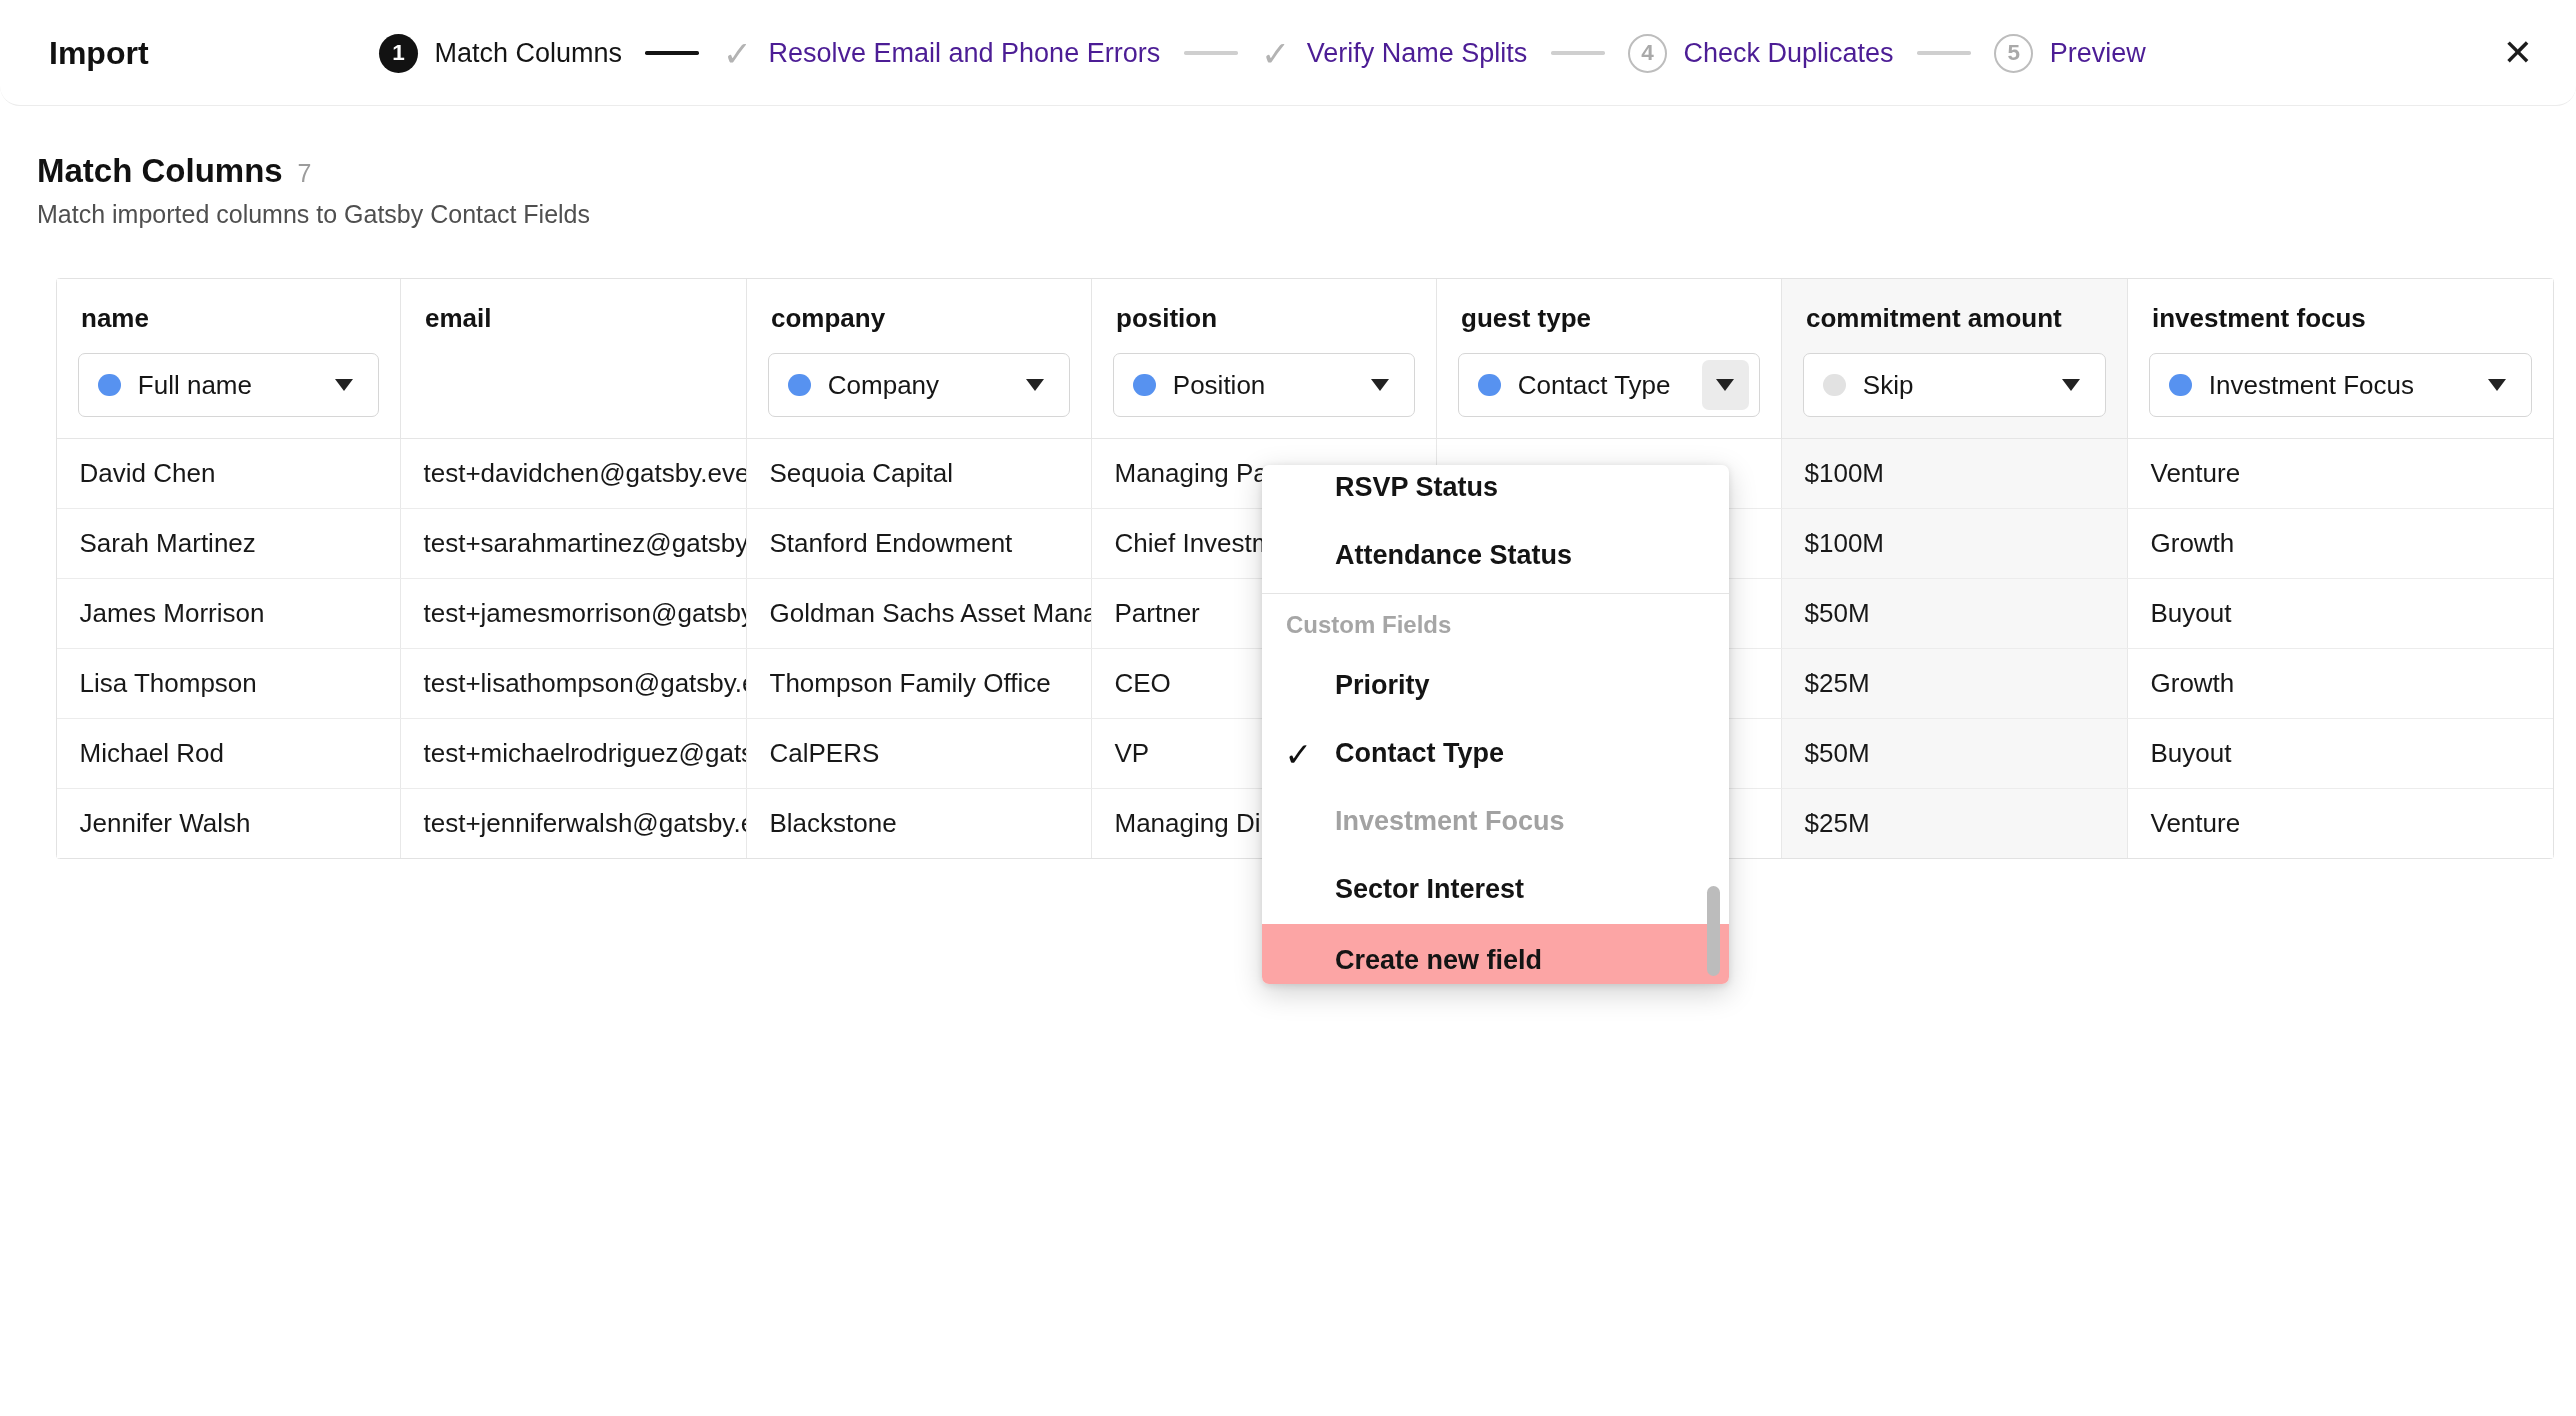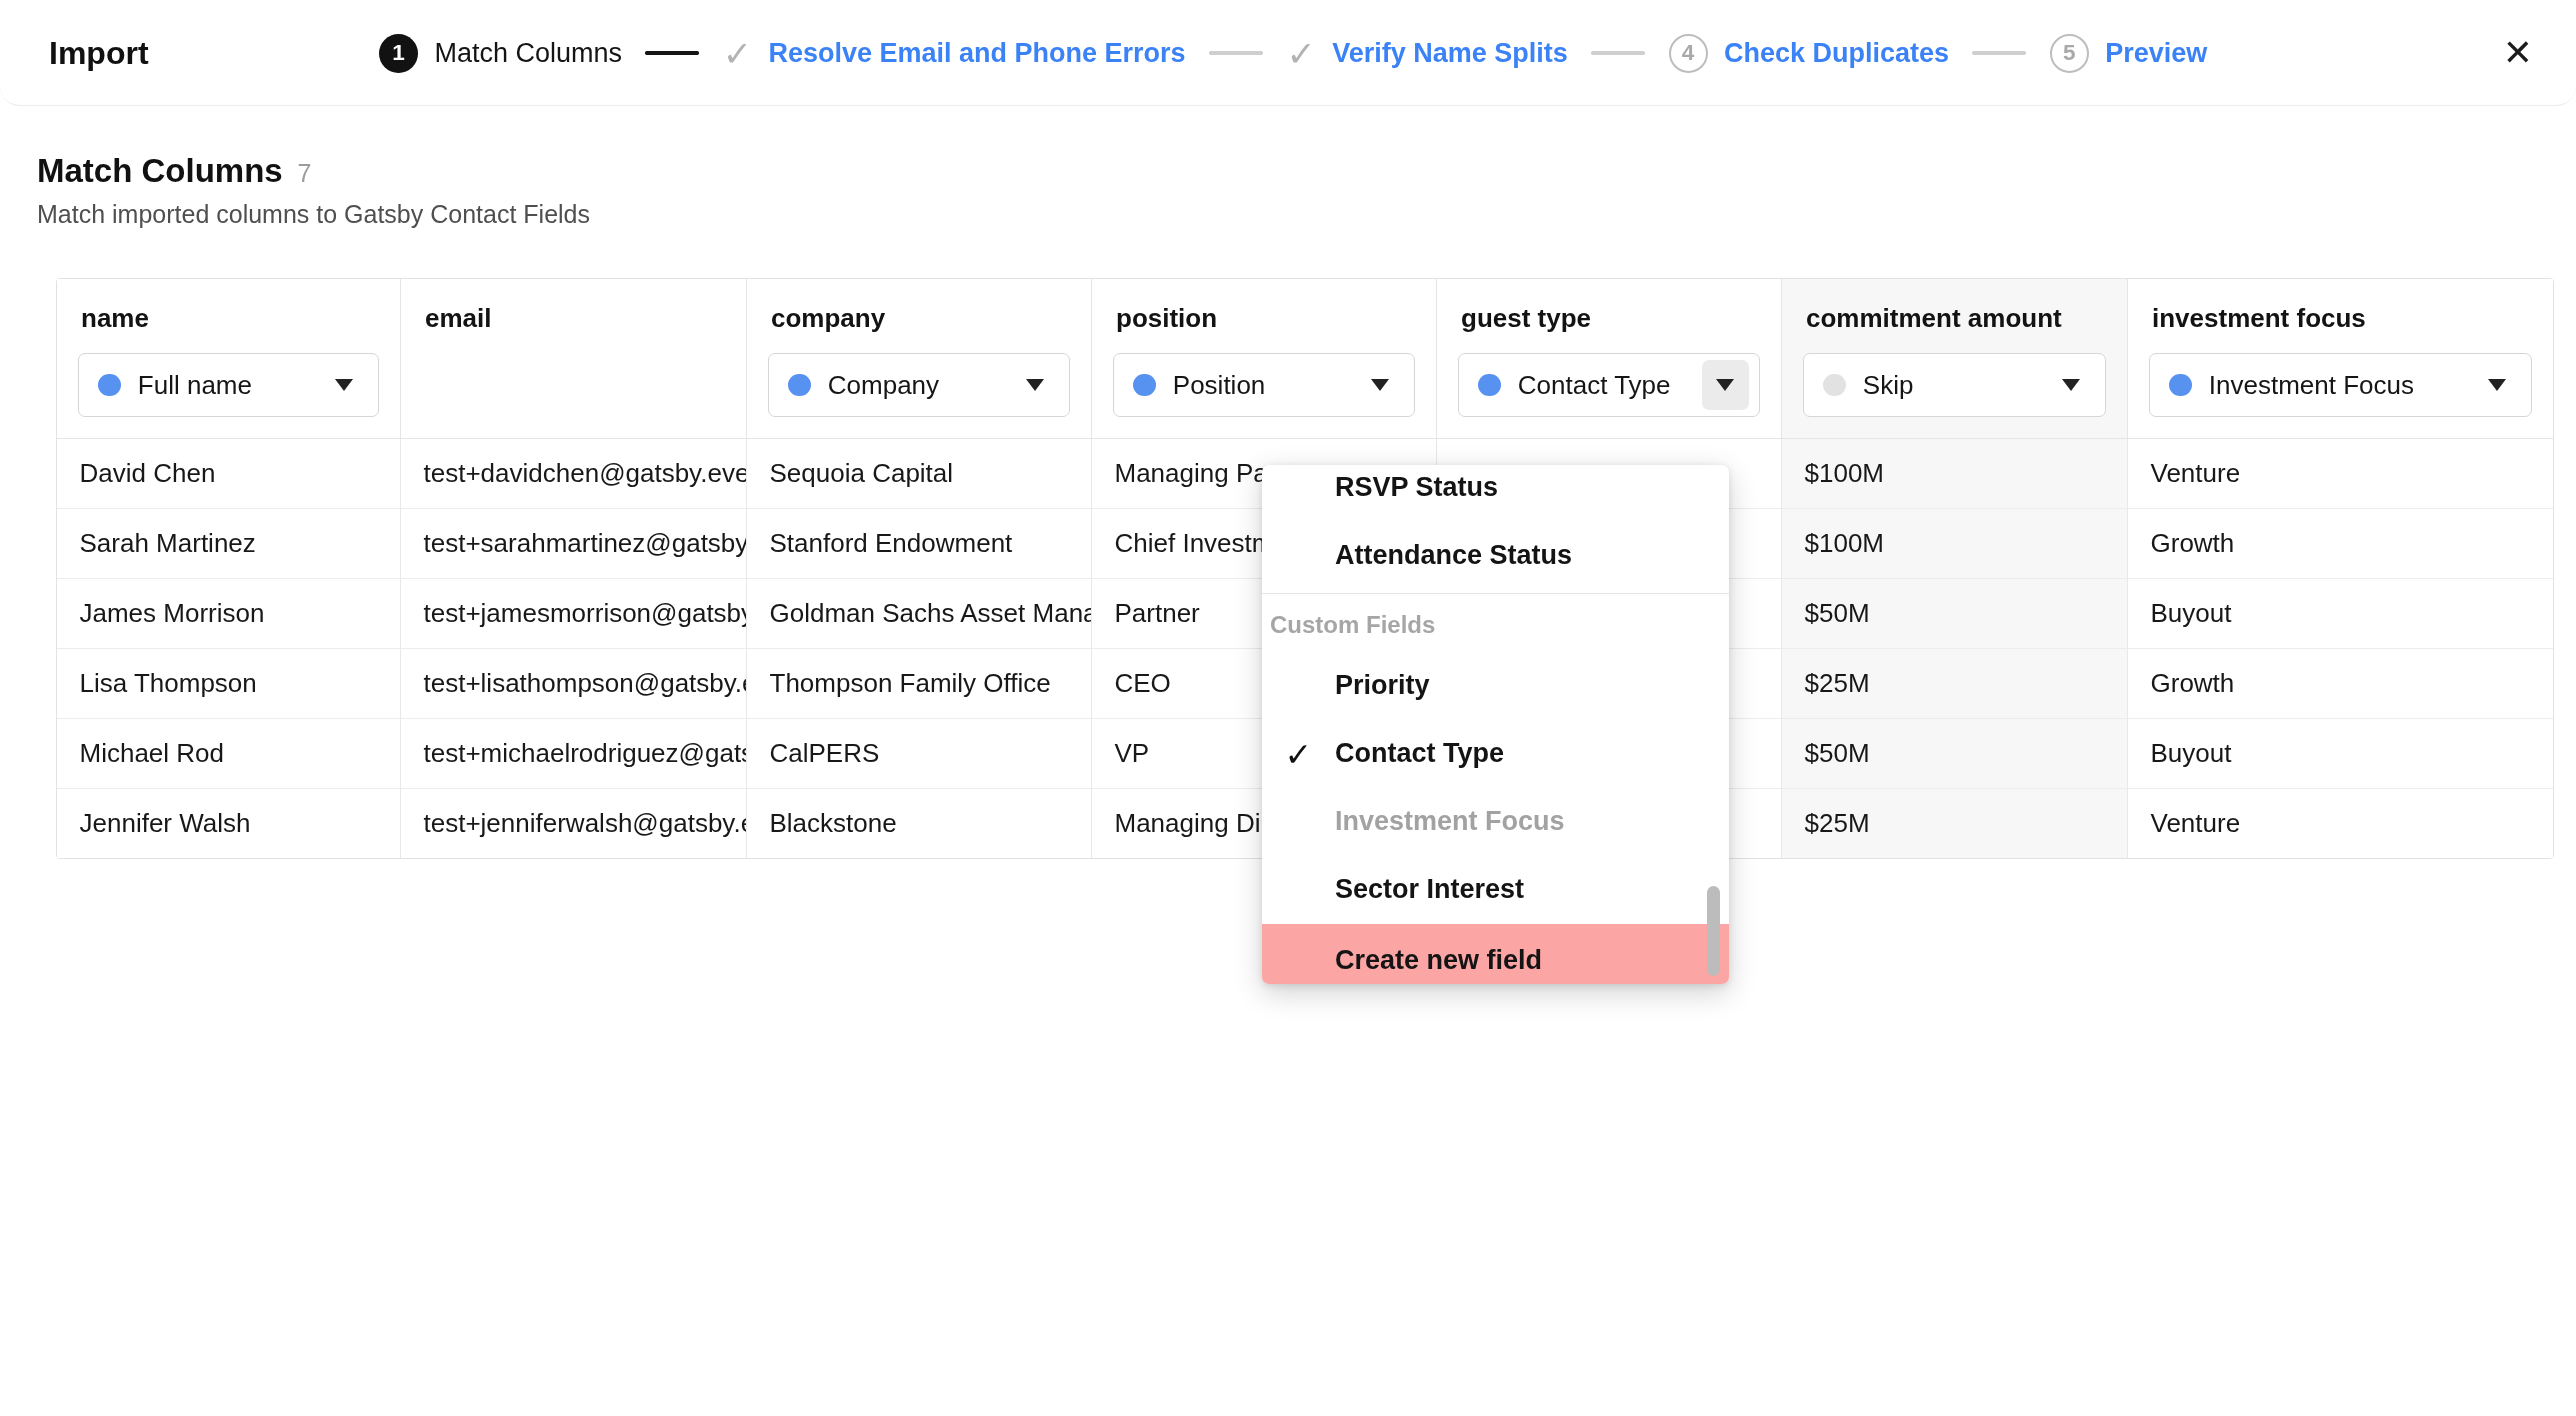--- a/index.html
+++ b/index.html
@@ -8,21 +8,21 @@
   
   .topbar { position:absolute; left:0; top:0; width:2576px; height:106px; background:#fff; border-bottom:1.7px solid #ececec;border-radius:20px; }
   .app-title { position:absolute; left:49px; top:0; height:106px; display:flex; align-items:center; font-size:32px; font-weight:700; color:#111; }
   .stepper { position:absolute; left:379px; top:0; height:106px; display:flex; align-items:center; gap:23.4px; }
   .step { display:flex; align-items:center; gap:16.4px; }
   .step-circle { width:39px; height:39px; border-radius:50%; display:flex; align-items:center; justify-content:center; font-size:22.5px; font-weight:700; }
   .step-circle.active { background:#121212; color:#fff; }
   .step-circle.todo { background:#fff; color:#a9a9a9; border:2.6px solid #bdbdbd; }
   .step-label { font-size:27px; white-space:nowrap; }
   .step-label.active { color:#141414; font-weight:500; }
-  .step-label.done, .step-label.todo { color:#3b82f6; font-weight:700; }
+  .step-label.done, .step-label.todo { color:#4c1d95; font-weight:400; }
   .step-check { font-size:35px; color:#b3b3b3; line-height:1; }
   .connector { width:54px; height:3.5px; border-radius:1.7px; }
   .connector.active { background:#141414; }
   .connector.idle { background:#cfcfcf; }
   .close-btn { position:absolute; right:43px; top:0; height:106px; display:flex; align-items:center; font-size:36px; color:#1c1c1c; cursor:pointer; }
 
   
   .section-head { position:absolute; left:37px; top:152px; }
   .section-title-row { display:flex; align-items:baseline; gap:14.7px; }
   .section-title { font-size:33px; font-weight:700; color:#111; }
@@ -53,21 +53,21 @@
   .bcell.skip-col { background:#f7f7f7; }
 
   
   .menu { position:absolute; left:1262px; top:430px; width:467px; height:519px; background:#fff; border-radius:7px; box-shadow:0 8.7px 29px rgba(0,0,0,.18), 0 1.7px 7px rgba(0,0,0,.10); overflow:hidden; z-index:10;margin-top:35px; }
   .menu-inner { margin-top:-12px; }
   .menu-item { position:relative; height:68px; display:flex; align-items:center; padding-left:73px; font-size:27px; font-weight:700; color:#141414; cursor:pointer; white-space:nowrap; }
   .menu-item.disabled { color:#a2a2a2; cursor:default; }
   .menu-item.highlight { height:73px; background:#fca5a5;text-align:center; }
   .menu-check { position:absolute; left:22.5px; top:50%; transform:translateY(-50%); font-size:33px; font-weight:400; color:#111; }
   .menu-divider { height:1.7px; background:#e4e4e4; margin:3.5px 0; }
-  .menu-section { height:54px; display:flex; align-items:center; padding-left:8px; font-size:24px; font-weight:700; color:#a6a6a6; }
+  .menu-section { height:54px; display:flex; align-items:center; padding-left:24px; font-size:24px; font-weight:700; color:#a6a6a6; }
   .menu-scrollbar { position:absolute; right:8.7px; top:421px; width:13px; height:90px; border-radius:7px; background:#bcbcbc; }
 </style>
 </head>
 <body>
 
 <div class="topbar">
   <div class="app-title">Import</div>
 
   <div class="stepper">
     <div class="step">

